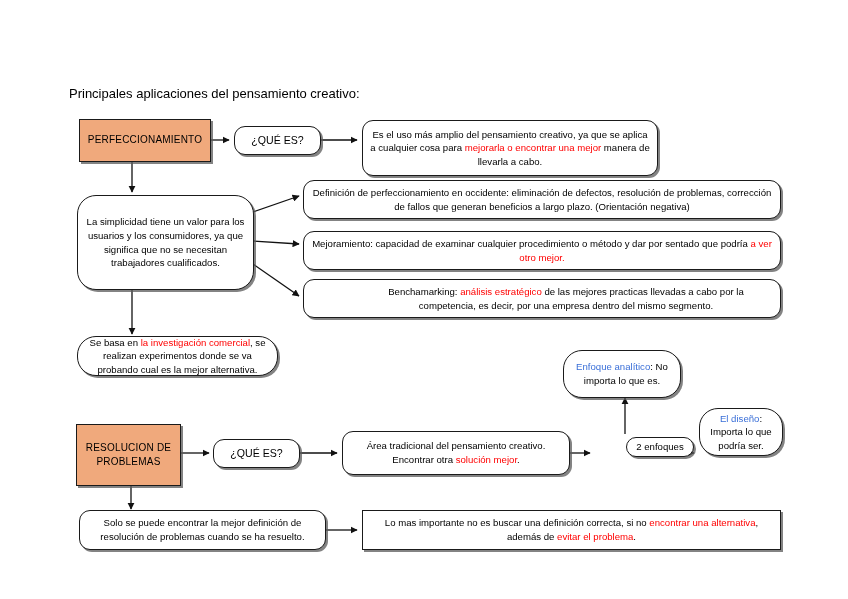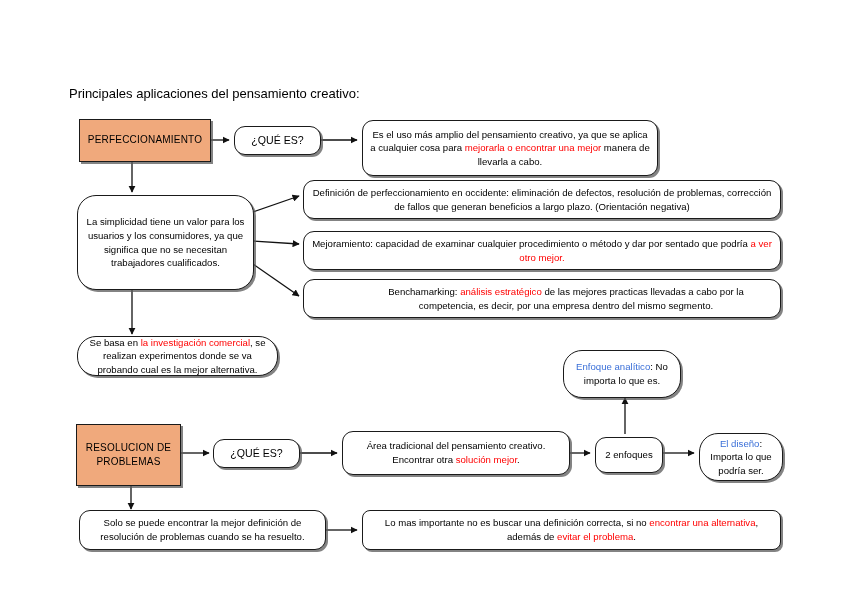--- a/index.html
+++ b/index.html
@@ -162,33 +162,33 @@
   <div class="node rounded fs-11" style="left:213px; top:439px; width:87px; height:29px;">
     <div class="inner"><span>¿QUÉ ES?</span></div>
   </div>
 
   <div class="node rounded fs-10" style="left:342px; top:431px; width:228px; height:44px;">
     <div class="inner">
       <span>Área tradicional del pensamiento creativo. Encontrar otra </span><span class="red">solución mejor</span><span>.</span>
     </div>
   </div>
 
-  <div class="node rounded fs-10" style="left:595px; top:437px; width:68px; height:36px;">
+  <div class="node rounded fs-10" style="left:626px; top:437px; width:68px; height:20px;">
     <div class="inner"><span>2 enfoques</span></div>
   </div>
 
-  <div class="node rounded-lg fs-10" style="left:699px; top:433px; width:84px; height:48px;">
+  <div class="node rounded-lg fs-10" style="left:699px; top:408px; width:84px; height:48px;">
     <div class="inner">
       <span class="blue">El diseño</span><span>: Importa lo que podría ser.</span>
     </div>
   </div>
 
   <div class="node rounded fs-10" style="left:79px; top:510px; width:247px; height:40px;">
     <div class="inner"><span>Solo se puede encontrar la mejor definición de resolución de problemas cuando se ha resuelto.</span></div>
   </div>
 
-  <div class="node fs-10" style="left:362px; top:510px; width:419px; height:40px;border-radius:8px;">
+  <div class="node fs-10" style="left:362px; top:510px; width:419px; height:40px;">
     <div class="inner">
       <span>Lo mas importante no es buscar una definición correcta, si no </span><span class="red">encontrar una alternativa</span><span>, además de </span><span class="red">evitar el problema</span><span>.</span>
     </div>
   </div>
 
 </div>
 
 </body></html>

